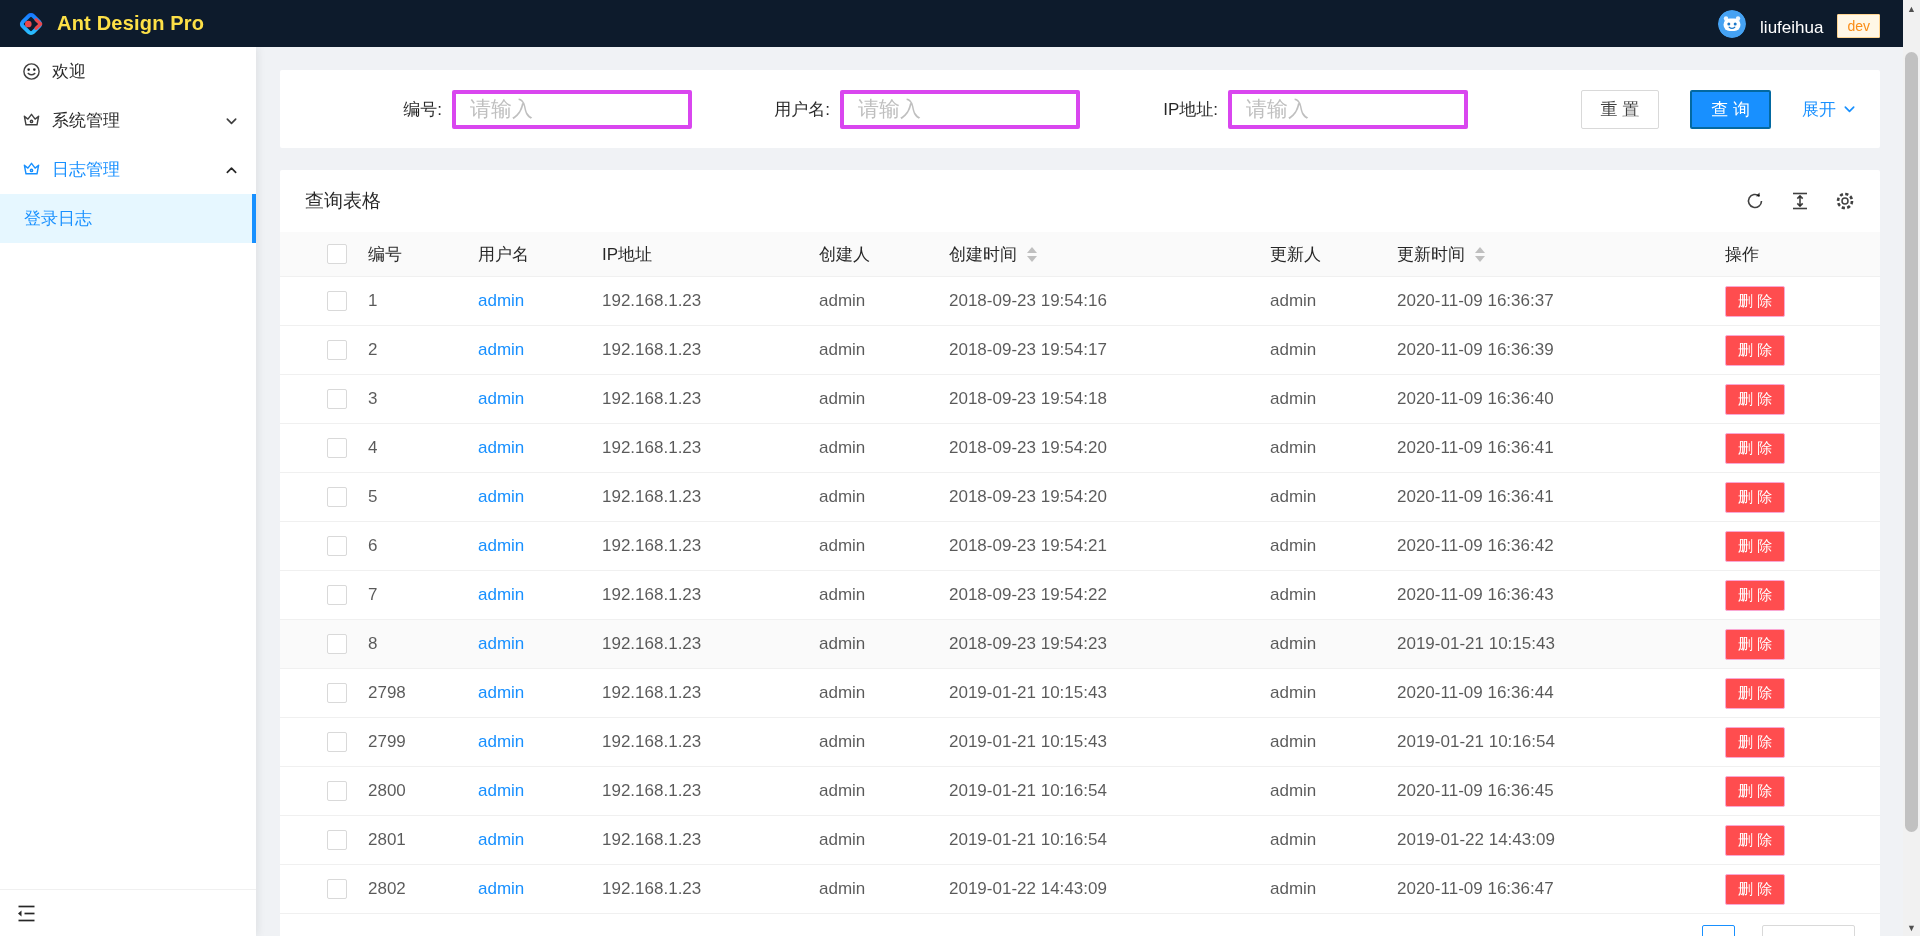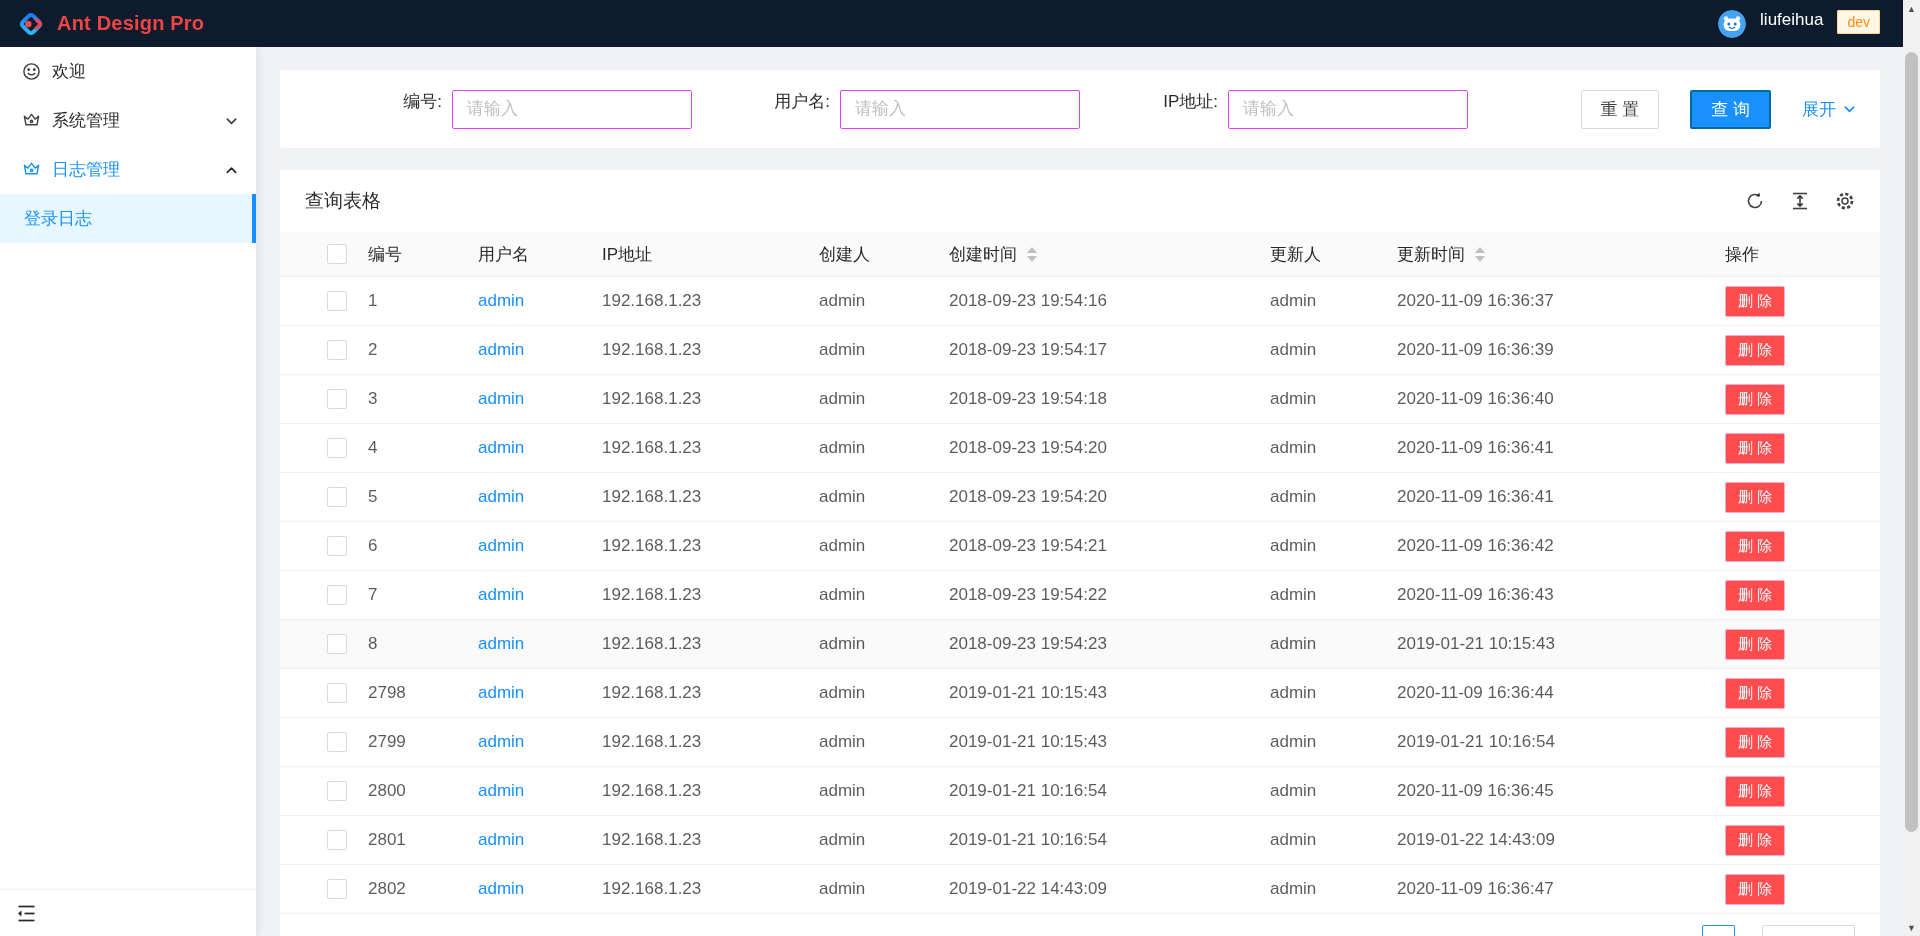--- a/index.html
+++ b/index.html
@@ -3,22 +3,22 @@
 <meta charset="utf-8">
 <style>
   * { margin:0; padding:0; box-sizing:border-box; }
   html,body { width:1920px; height:936px; overflow:hidden; font-family:"Liberation Sans","DejaVu Sans",sans-serif; background:#f0f2f5; }
   .stage { position:relative; width:1920px; height:936px; }
 
   
   .header { position:absolute; left:0; top:0; width:1920px; height:47px; background:#0d1b2c; display:flex; align-items:center; padding:0 40px 0 17px; z-index:20; }
   .logo-wrap { display:flex; align-items:center; gap:12px; }
   .logo-icon { width:28px; height:28px; display:block; }
-  .app-title { color:#ef4444; font-size:20px; font-weight:700; letter-spacing:.2px; }
-  .header-right { margin-left:auto; display:flex; align-items:flex-start; gap:14px; }
+  .app-title { color:#fde047; font-size:20px; font-weight:700; letter-spacing:.2px; }
+  .header-right { margin-left:auto; display:flex; align-items:flex-end; gap:14px; }
   .avatar { width:28px; height:28px; border-radius:50%; overflow:hidden; display:block; }
   .username { color:#fff; font-size:17px; }
   .env-tag { background:#fff7e6; border:1px solid #ffd591; color:#fa8c16; font-size:14px; padding:2px 9px; border-radius:1px; line-height:18px; }
 
   
   .sidebar { position:absolute; left:0; top:47px; width:256px; height:889px; background:#fff; box-shadow:2px 0 8px rgba(29,35,41,.08); z-index:10; }
   .menu { padding-top:0; }
   .menu-item, .submenu-item { position:relative; height:49px; display:flex; align-items:center; font-size:17px; color:rgba(0,0,0,.85); cursor:pointer;text-align:center; }
   .menu-item { padding-left:22px; }
   .menu-item .mi-icon { width:19px; height:19px; margin-right:11px; flex:0 0 auto; color:rgba(0,0,0,.75); }
@@ -28,23 +28,23 @@
   .submenu-item { padding-left:44px; }
   .submenu-item.selected { background:#e6f7ff; color:#1890ff; border-right:4px solid #1890ff;padding-left:24px; }
   .sidebar-footer { position:absolute; left:0; bottom:0; width:100%; height:47px; border-top:1px solid #f0f0f0; display:flex; align-items:center; padding-left:16px; }
   .fold-icon { width:21px; height:21px; color:rgba(0,0,0,.85); cursor:pointer; }
 
   
   .main { position:absolute; left:256px; top:47px; width:1647px; height:889px; padding:23px 23px 0 24px; }
 
   .search-card { background:#fff; border-radius:2px; height:78px; display:flex; align-items:center; padding:0 24px; }
   .fields { display:flex; }
-  .field { width:388px; display:flex; }
+  .field { width:388px; display:flex; align-items:center; }
   .field-label { flex:1; text-align:right; padding-right:10px; font-size:17px; color:rgba(0,0,0,.85); white-space:nowrap; }
-  .field input { width:240px; height:39px; border:1px solid #d946ef; border-radius:2px; padding:0 14px; font-size:17px; color:rgba(0,0,0,.65); outline:none; background:#fff; }
+  .field input { width:240px; height:39px; border:4px solid #d946ef; border-radius:2px; padding:0 14px; font-size:21px; color:rgba(0,0,0,.65); outline:none; background:#fff; }
   .field input::placeholder { color:#bfbfbf; }
   .search-actions { margin-left:auto; display:flex; align-items:center; gap:31px; }
   .btn { height:39px; padding:0 19px; font-size:17px; border-radius:2px; cursor:pointer; display:inline-flex; align-items:center; white-space:nowrap; }
   .btn-default { background:#fff; border:1px solid #d9d9d9; color:rgba(0,0,0,.75); }
   .btn-primary { background:#1890ff; border:2px solid #0369a1; color:#fff; }
   .expand-link { display:inline-flex; align-items:center; gap:7px; color:#1890ff; font-size:17px; cursor:pointer; }
   .expand-link svg { width:13px; height:13px; }
 
   .table-card { position:relative; margin-top:22px; background:#fff; border-radius:2px; height:800px; }
   .card-head { height:62px; display:flex; align-items:center; padding:0 25px; }

